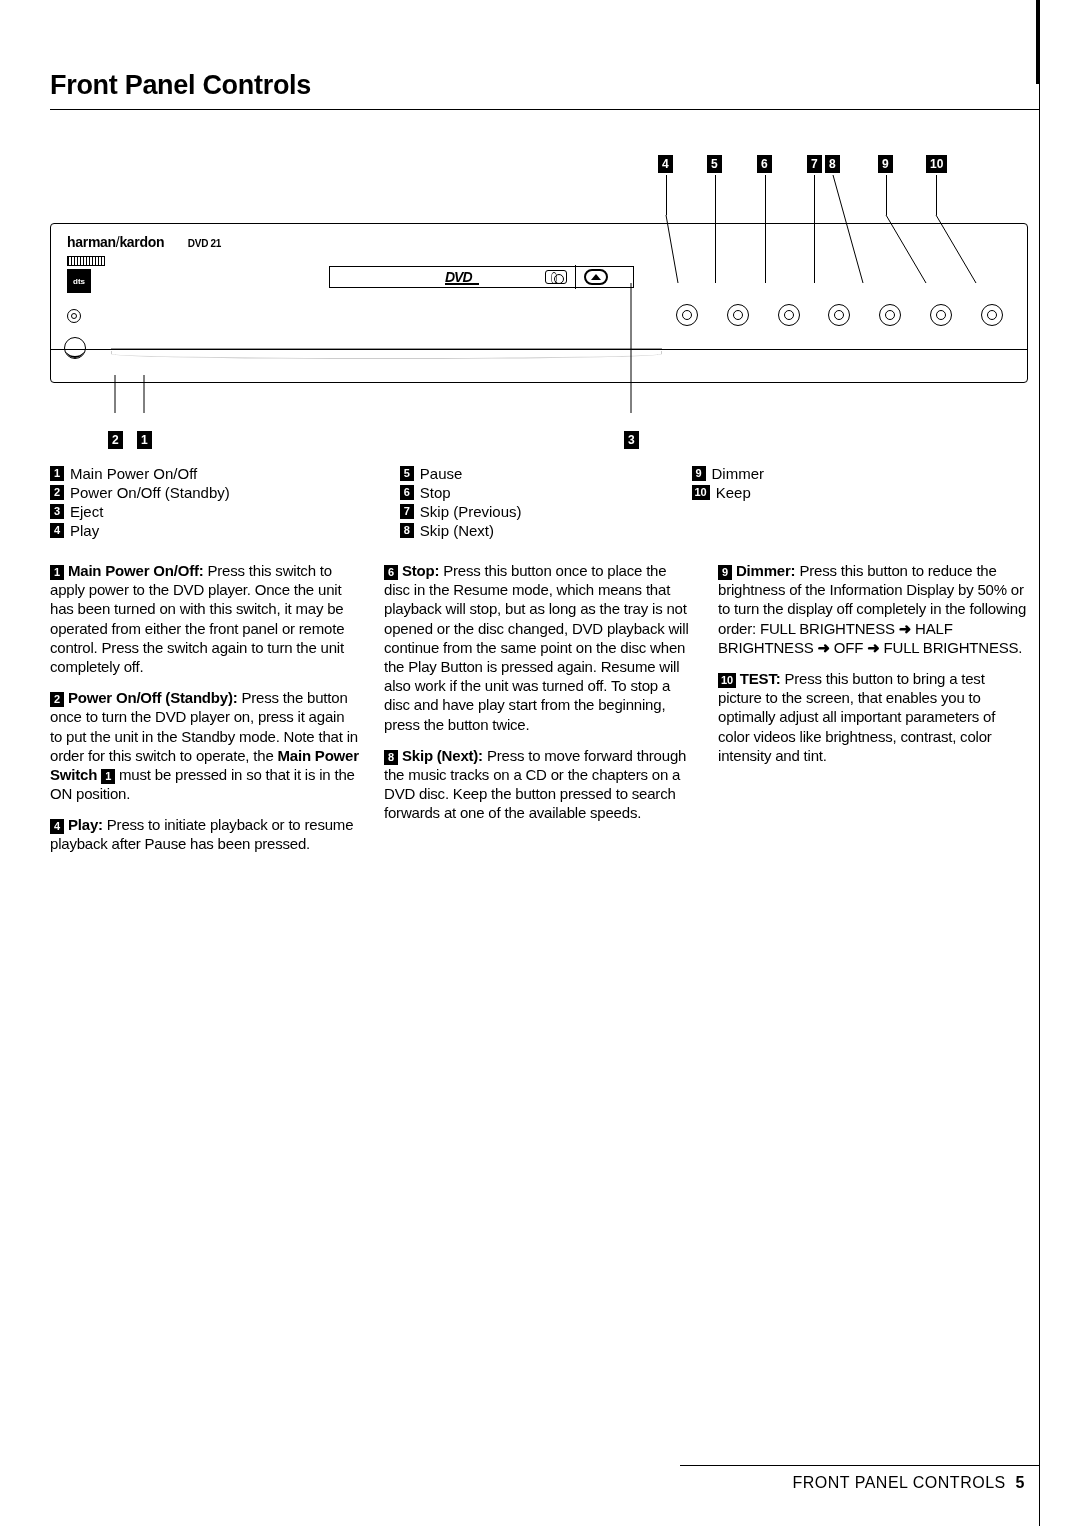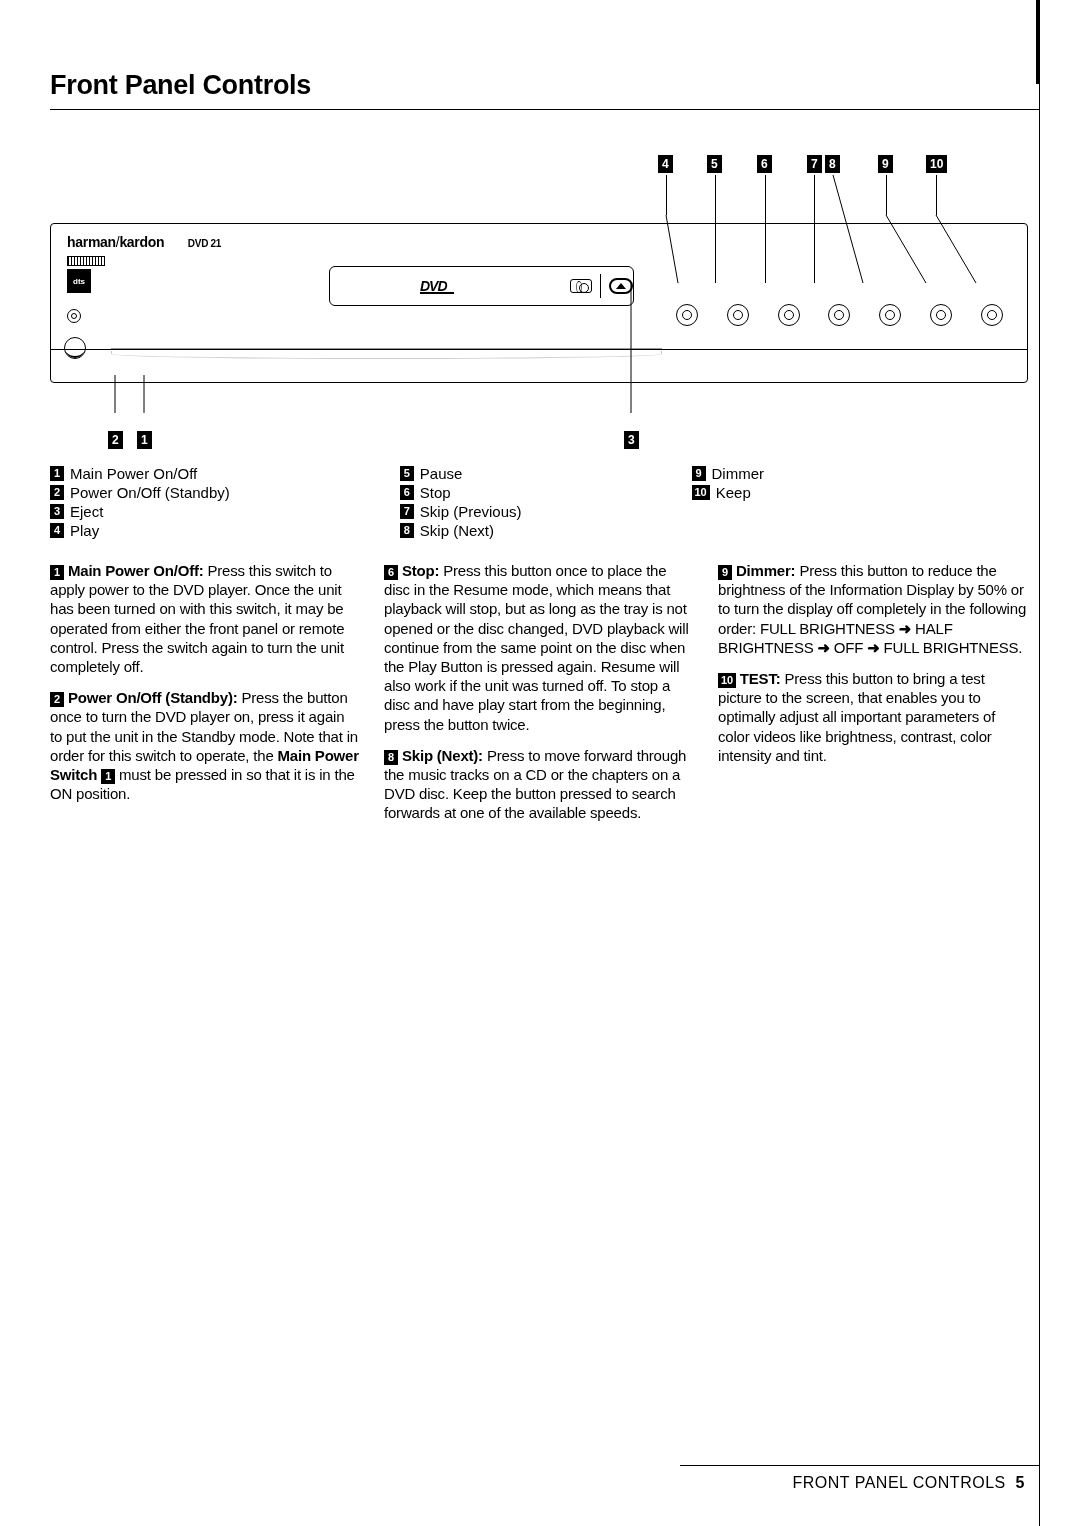--- a/index.html
+++ b/index.html
@@ -102,24 +102,24 @@
     width: 22px; height: 22px; border:1.5px solid #000; border-radius:50%;
     margin-top: 14px; margin-left: -3px;
     box-shadow: inset 0 -4px 0 -2px #000;
   }
 
   .device-mid {
     flex: 1 1 auto;
     position: relative;
   }
   .tray {
-    position: absolute; top: 42px; left: 28px; right: 28px; height: 40px;
-    border:1.5px solid #000; border-radius:6px;
+    position: absolute; top: 42px; left: 28px; right: 28px; height: 22px;
+    border:1.5px solid #000; border-radius:0;
     display:flex; align-items:center; justify-content:space-between;
-    padding: 0 0;
+    padding: 0 25px;
   }
   .tray .dvd { font-weight:900; font-style:italic; font-size:14px; letter-spacing:-1px; margin-left: 90px;}
   .tray .dvd::after{ content:""; display:block; border-top:2px solid #000; width:34px; margin-top:-2px;}
   .tray-right { display:flex; align-items:center; gap:8px; }
   .disc-logo { width:22px; height:14px; border:1.5px solid #000; border-radius:3px; position:relative;}
   .disc-logo::before{content:""; position:absolute; left:3px; top:1px; width:8px; height:10px; border:1px solid #000; border-radius:50%; transform: scaleX(.6);}
   .disc-logo::after{content:""; position:absolute; right:2px; top:3px; width:8px; height:8px; border:1px solid #000; border-radius:50%;}
   .eject-pill {
     width: 24px; height: 16px; border:2px solid #000; border-radius: 8px;
     display:flex; align-items:center; justify-content:center;
@@ -347,20 +347,21 @@
         </span>
     </div>
   </div>
 
   <div class="columns">
     <p><span class="num">1</span> <b>Main Power On/Off:</b><span> Press this switch to apply power to the DVD player. Once the unit has been turned on with this switch, it may be operated from either the front panel or remote control. Press the switch again to turn the unit completely off.</span></p>
 
     <p><span class="num">2</span> <b>Power On/Off (Standby):</b><span> Press the button once to turn the DVD player on, press it again to put the unit in the Standby mode. Note that in order for this switch to operate, the </span><b>Main Power Switch</b> <span class="num">1</span><span> must be pressed in so that it is in the ON position.</span></p>
 
 
+    <p><span class="num">4</span> <b>Play:</b><span> Press to initiate playback or to resume playback after Pause has been pressed.</span></p>
 
 
     <p><span class="num">6</span> <b>Stop:</b><span> Press this button once to place the disc in the Resume mode, which means that playback will stop, but as long as the tray is not opened or the disc changed, DVD playback will continue from the same point on the disc when the Play Button is pressed again. Resume will also work if the unit was turned off. To stop a disc and have play start from the beginning, press the button twice.</span></p>
 
 
     <p><span class="num">8</span> <b>Skip (Next):</b><span> Press to move forward through the music tracks on a CD or the chapters on a DVD disc. Keep the button pressed to search forwards at one of the available speeds.</span></p>
 
     <p><span class="num">9</span> <b>Dimmer:</b><span> Press this button to reduce the brightness of the Information Display by 50% or to turn the display off completely in the following order: FULL BRIGHTNESS </span><span class="arrow">➜</span><span> HALF BRIGHTNESS </span><span class="arrow">➜</span><span> OFF </span><span class="arrow">➜</span><span> FULL BRIGHTNESS.</span></p>
 
     <p><span class="num">10</span> <b>TEST:</b><span> Press this button to bring a test picture to the screen, that enables you to optimally adjust all important parameters of color videos like brightness, contrast, color intensity and tint.</span></p>

